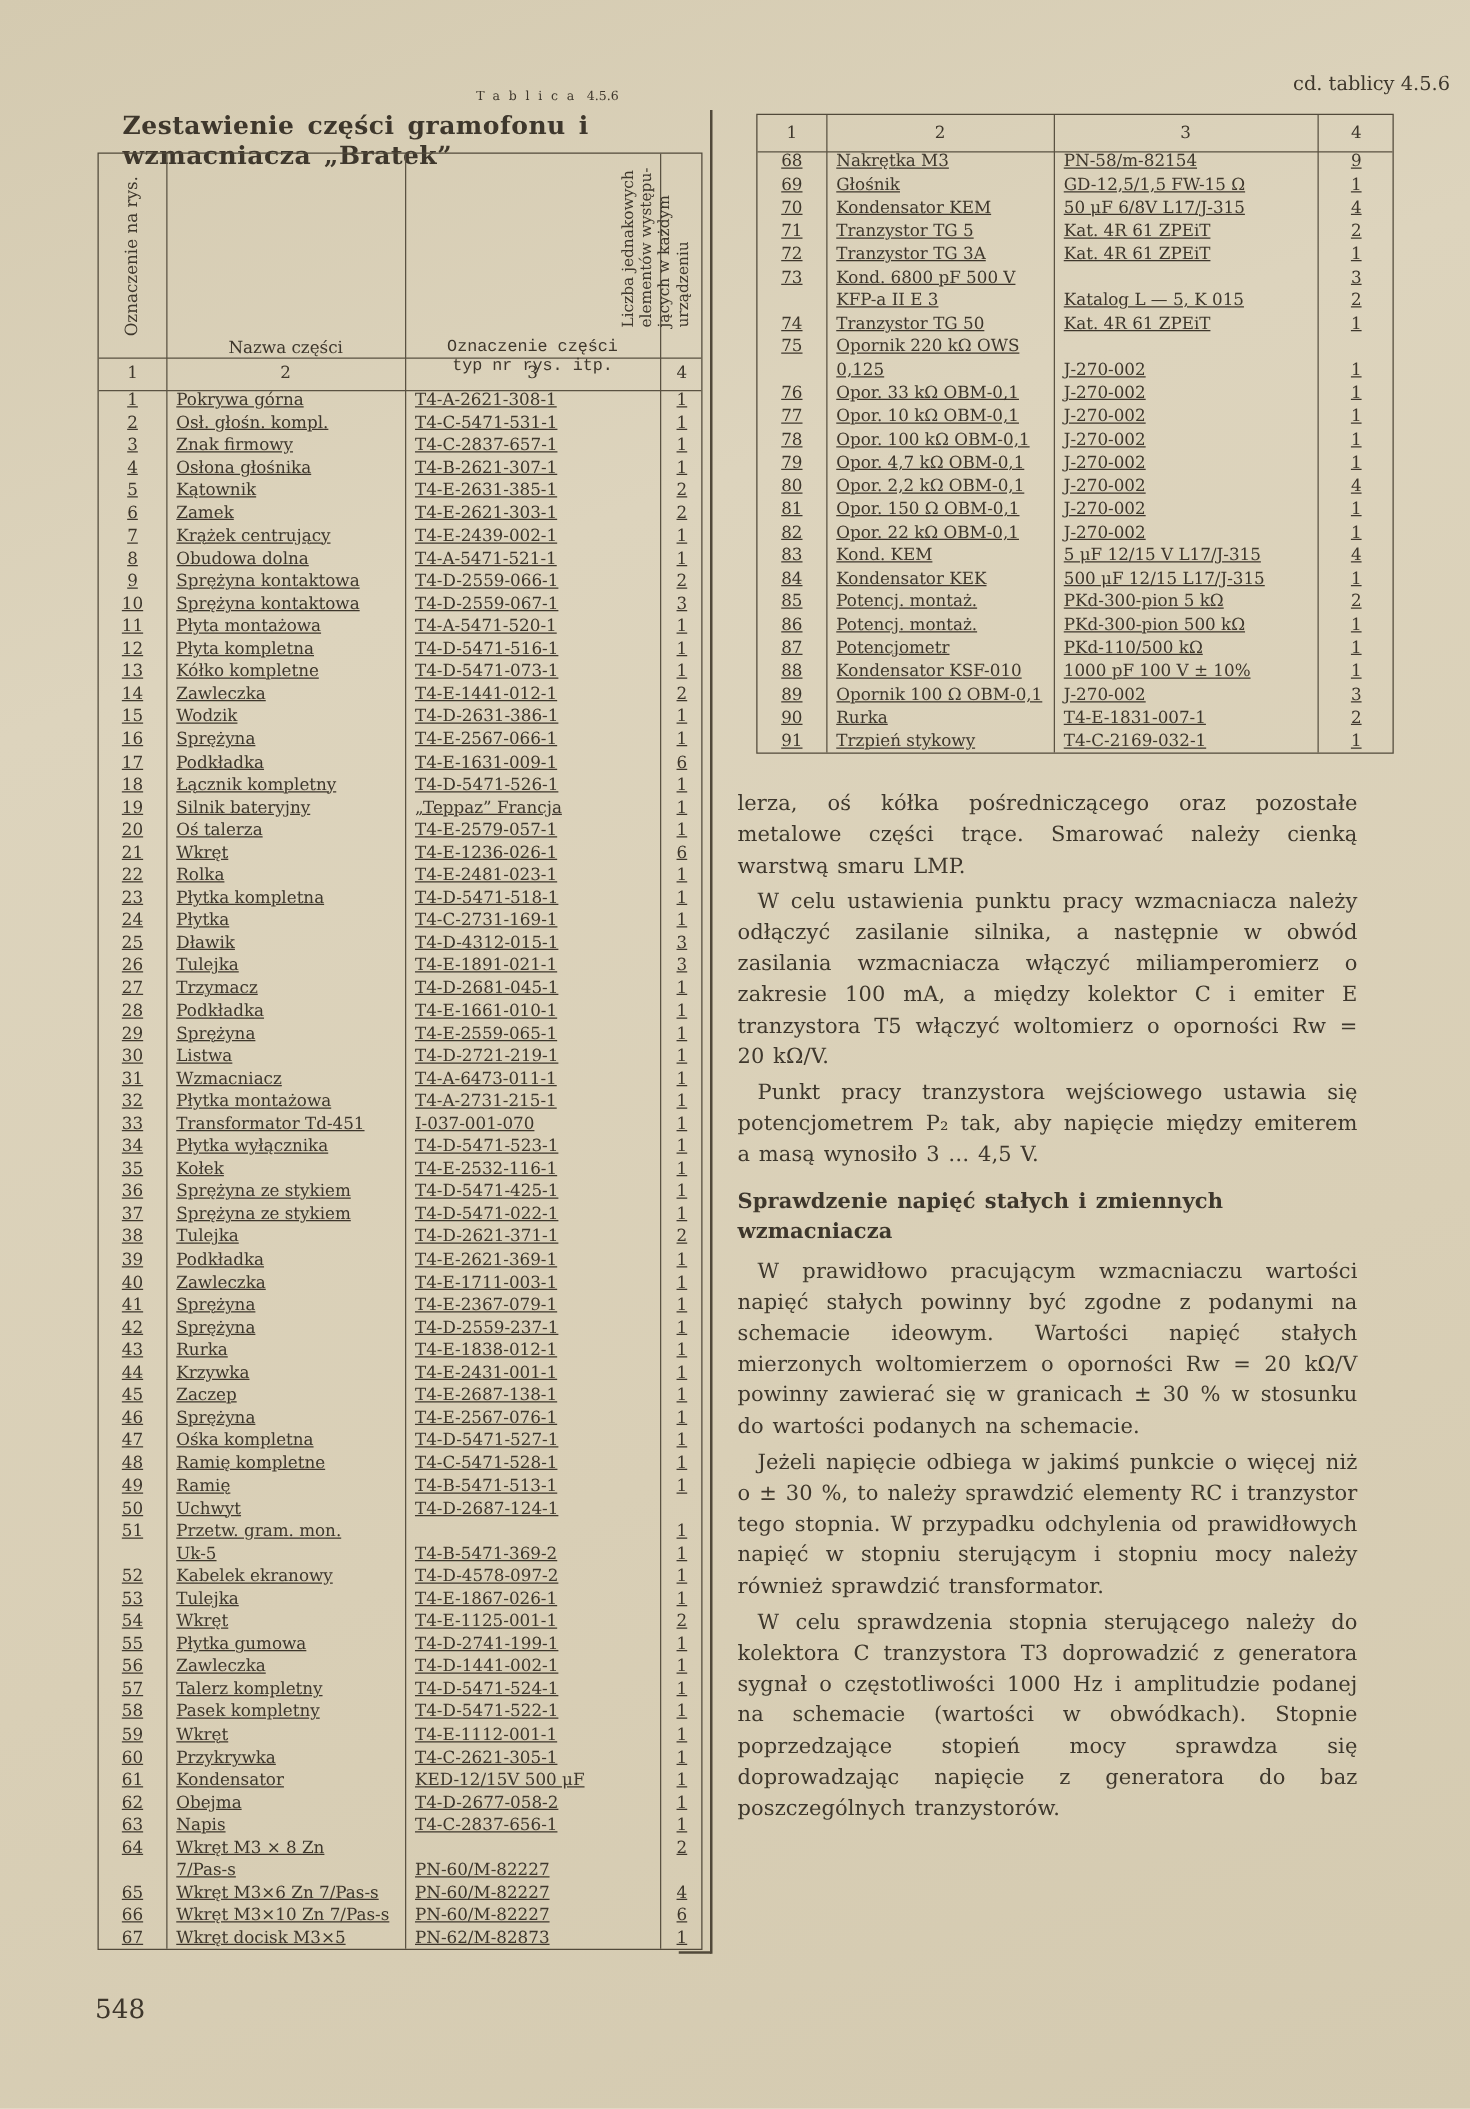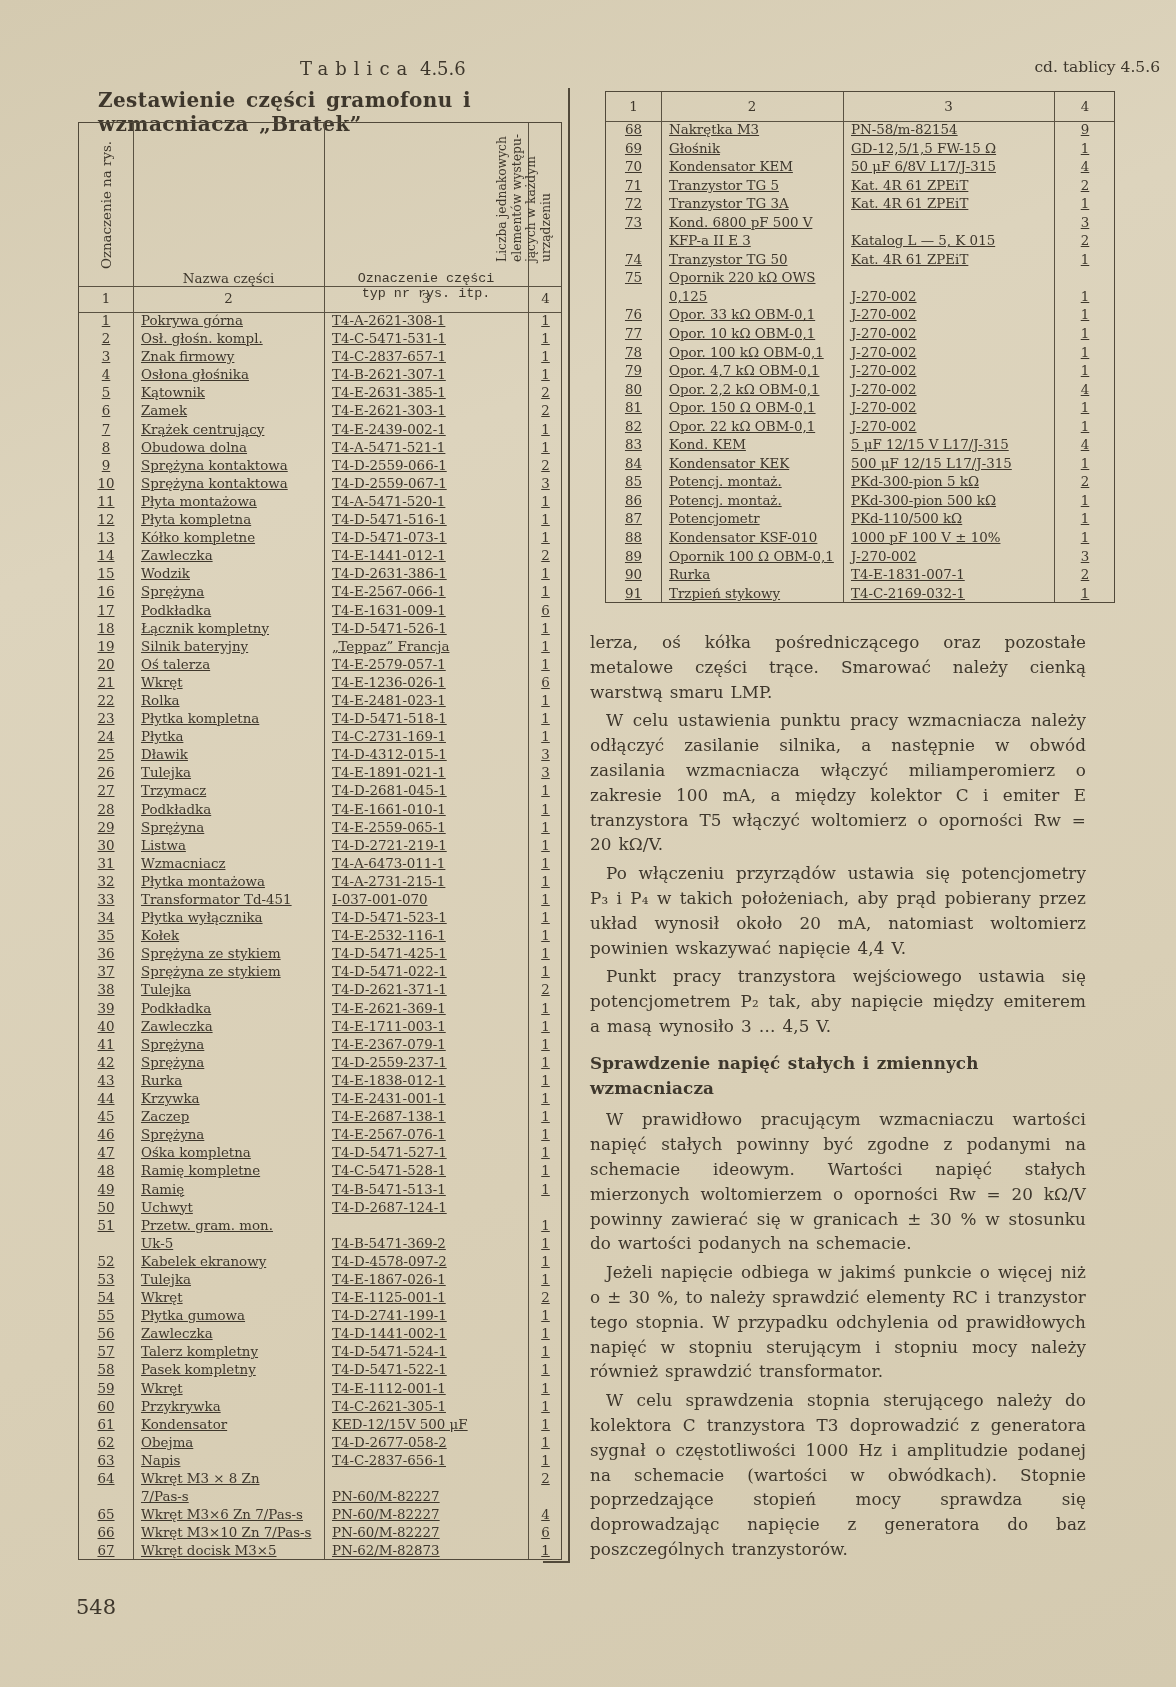--- a/index.html
+++ b/index.html
@@ -3,21 +3,21 @@
 <meta charset="utf-8">
 <style>
   html,body{margin:0;padding:0;}
   .page{
     position:relative; width:1176px; height:1687px; overflow:hidden;
     background:linear-gradient(160deg,#d4cab0 0%,#ddd4bd 28%,#d9cfb6 65%,#d4cab0 100%);
     font-family:"DejaVu Serif", serif; color:#3e372c;
   }
   .rule{position:absolute; background:#51493a;}
   
-  .hdr-left{position:absolute; top:58px; left:300px; width:276px; text-align:left; font-size:18px;}
+  .hdr-left{position:absolute; top:72px; left:300px; width:276px; text-align:center; font-size:10px;}
   .hdr-left .sp{letter-spacing:7px;}
   .hdr-right{position:absolute; top:58px; left:900px; width:260px; text-align:right; font-size:15.5px;}
   .subtitle{position:absolute; top:88px; left:98px; width:470px; font-size:20px; font-weight:bold;
             letter-spacing:0.4px; word-spacing:3px;}
   
   .ptable{position:absolute; box-sizing:border-box; border:1.6px solid #51493a; font-size:13.4px;}
   .ltable{left:78px; top:122px; width:484px; height:1438px;}
   .rtable{left:605px; top:91px; width:510px; height:512px;}
   .vline{position:absolute; top:0; bottom:0; width:1px; background:#5a5242;}
   .hline{position:absolute; left:0; right:0; height:1px; background:#5a5242;}
@@ -683,21 +683,20 @@
           <div class="tc c1">Trzpień stykowy</div>
           <div class="tc c2">T4-C-2169-032-1</div>
           <div class="tc c3">1</div>
         </div>
       </div>
   </div>
 
   <div class="textcol">
     <p class="noind">lerza, oś kółka pośredniczącego oraz pozostałe metalowe części trące. Smarować należy cienką warstwą smaru LMP.</p>
     <p>W celu ustawienia punktu pracy wzmacniacza należy odłączyć zasilanie silnika, a następnie w obwód zasilania wzmacniacza włączyć miliamperomierz o zakresie 100 mA, a między kolektor C i emiter E tranzystora T5 włączyć woltomierz o oporności Rw = 20 kΩ/V.</p>
-    <p>Po włączeniu przyrządów ustawia się potencjometry P₃ i P₄ w takich położeniach, aby prąd pobierany przez układ wynosił około 20 mA, natomiast woltomierz powinien wskazywać napięcie 4,4 V.</p>
     <p>Punkt pracy tranzystora wejściowego ustawia się potencjometrem P₂ tak, aby napięcie między emiterem a masą wynosiło 3 … 4,5 V.</p>
     <h3>Sprawdzenie napięć stałych i zmiennych wzmacniacza</h3>
     <p>W prawidłowo pracującym wzmacniaczu wartości napięć stałych powinny być zgodne z podanymi na schemacie ideowym. Wartości napięć stałych mierzonych woltomierzem o oporności Rw = 20 kΩ/V powinny zawierać się w granicach ± 30 % w stosunku do wartości podanych na schemacie.</p>
     <p>Jeżeli napięcie odbiega w jakimś punkcie o więcej niż o ± 30 %, to należy sprawdzić elementy RC i tranzystor tego stopnia. W przypadku odchylenia od prawidłowych napięć w stopniu sterującym i stopniu mocy należy również sprawdzić transformator.</p>
     <p>W celu sprawdzenia stopnia sterującego należy do kolektora C tranzystora T3 doprowadzić z generatora sygnał o częstotliwości 1000 Hz i amplitudzie podanej na schemacie (wartości w obwódkach). Stopnie poprzedzające stopień mocy sprawdza się doprowadzając napięcie z generatora do baz poszczególnych tranzystorów.</p>
   </div>
 
   <div class="pagenum">548</div>
 </div>
 

